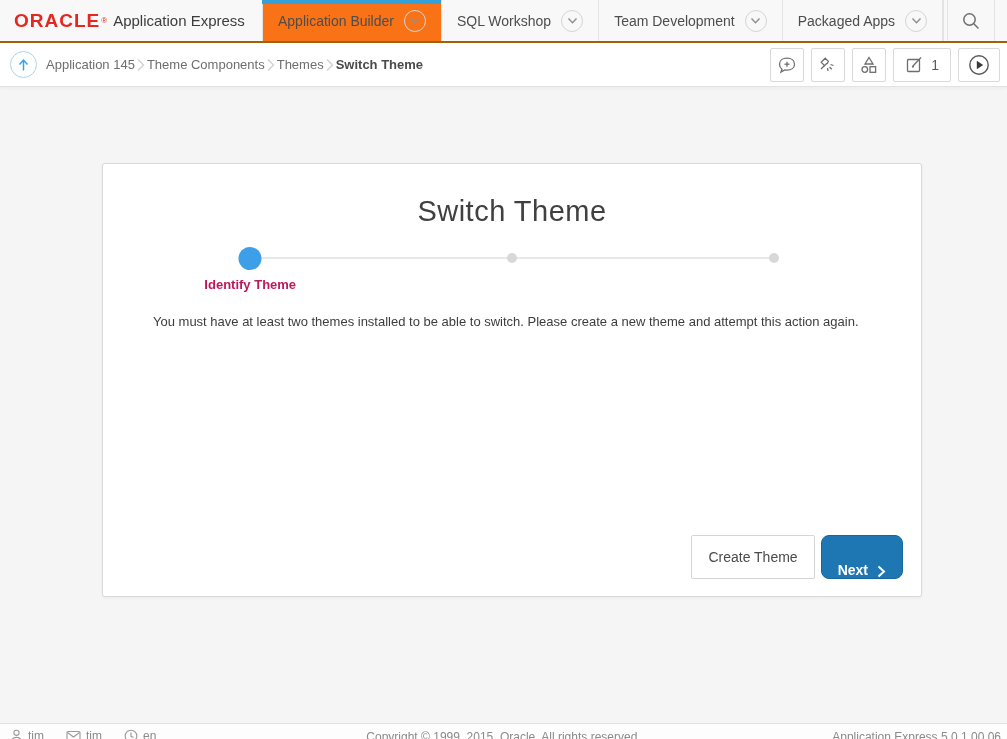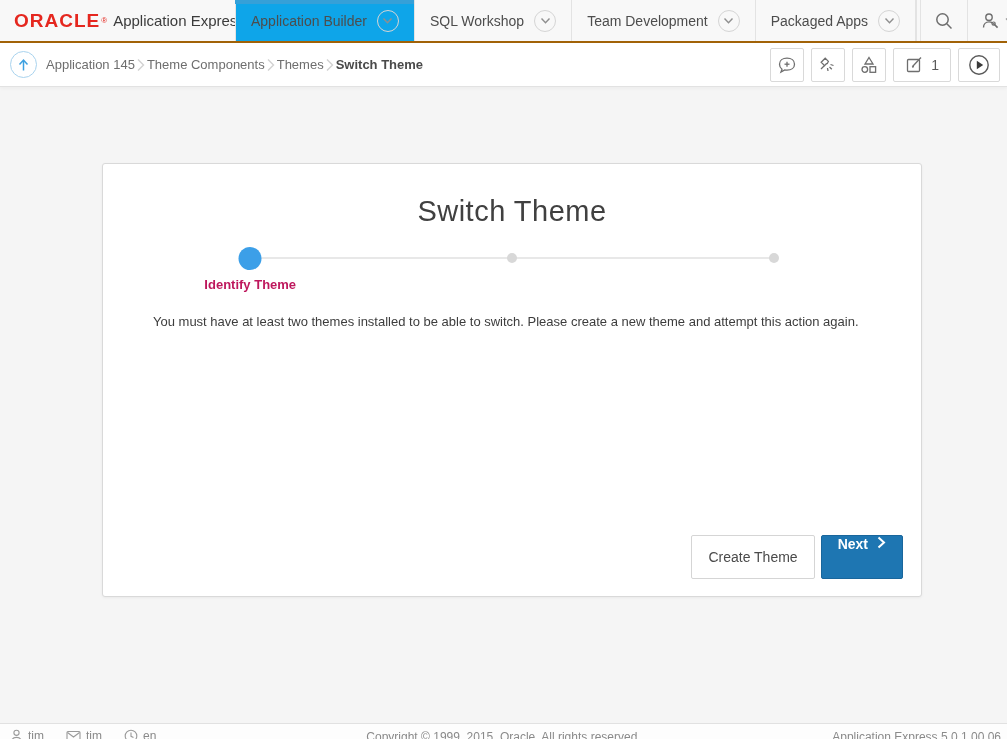--- a/index.html
+++ b/index.html
@@ -24,21 +24,21 @@
   .oracle-reg { color: #e5271f; font-size: 8px; vertical-align: top; margin-left: 1px; }
   .brand-product { color: #3c3c3c; font-size: 15px; margin-left: 6px; white-space: nowrap; }
 
   .tabs { display: flex; align-items: stretch; }
   .tab {
     position: relative; display: flex; align-items: center; gap: 10px;
     padding: 0 15px; border-left: 1px solid #e3e3e3;
     font-size: 14px; color: #4d4d4d; cursor: pointer; white-space: nowrap;
   }
   .tab:last-child { border-right: 1px solid #e3e3e3; }
-  .tab.active { background: #0ea5e9; }
+  .tab.active { background: #f97316; margin-left: 27px; }
   .tab.active::before {
     content: ""; position: absolute; top: 0; left: -1px; right: -1px; height: 4px;
     background: #35a0d8;
   }
   .chev-circle {
     width: 22px; height: 22px; border: 1px solid #d5d5d5; border-radius: 50%;
     display: flex; align-items: center; justify-content: center; background: transparent;
   }
 
   .hdr-tools { margin-left: auto; display: flex; align-items: stretch; }
@@ -105,21 +105,21 @@
   }
   .btn {
     height: 44px; padding: 0 16px; font-size: 14px; font-family: inherit;
     background: #ffffff; border: 1px solid #d5d5d5; border-radius: 2px;
     color: #4a4a4a; cursor: pointer;
   }
   .btn-spacer { flex: 1; }
   .btn.create { margin-right: 6px; }
   .btn.primary {
     background: #1e76b2; border-color: #19669c; color: #ffffff; font-weight: bold;
-    display: flex; align-items: flex-start; gap: 9px;
+    display: flex; align-items: flex-end; gap: 9px; border-radius: 8px;
   }
 
   
   .footer {
     position: absolute; top: 723px; left: 0; width: 1007px; height: 40px;
     background: #fdfdfd; border-top: 1px solid #e1e1e1;
     font-size: 12px; color: #8a8a8a;
   }
   .footer-left { position: absolute; left: 10px; top: 5px; display: flex; gap: 22px; }
   .footer-item { display: flex; align-items: center; gap: 5px; }

